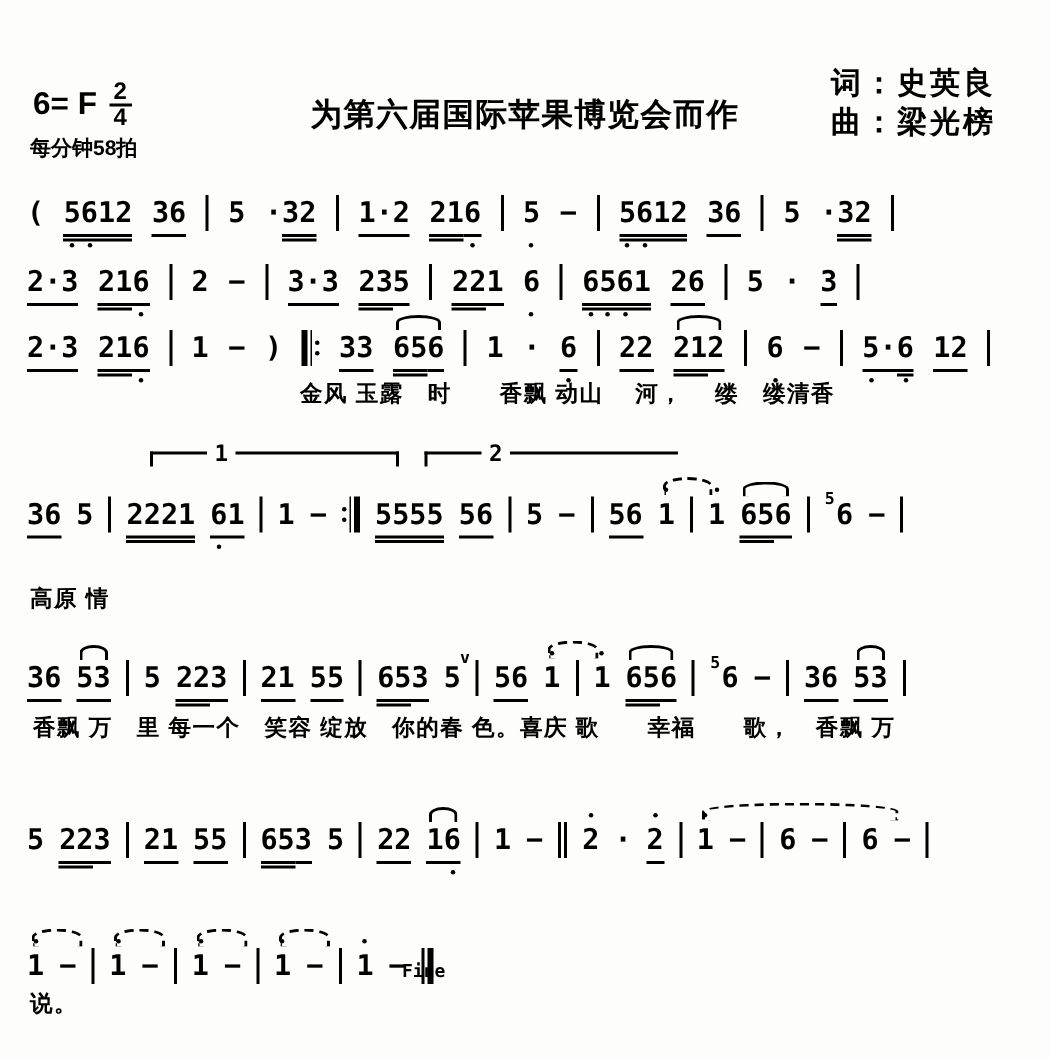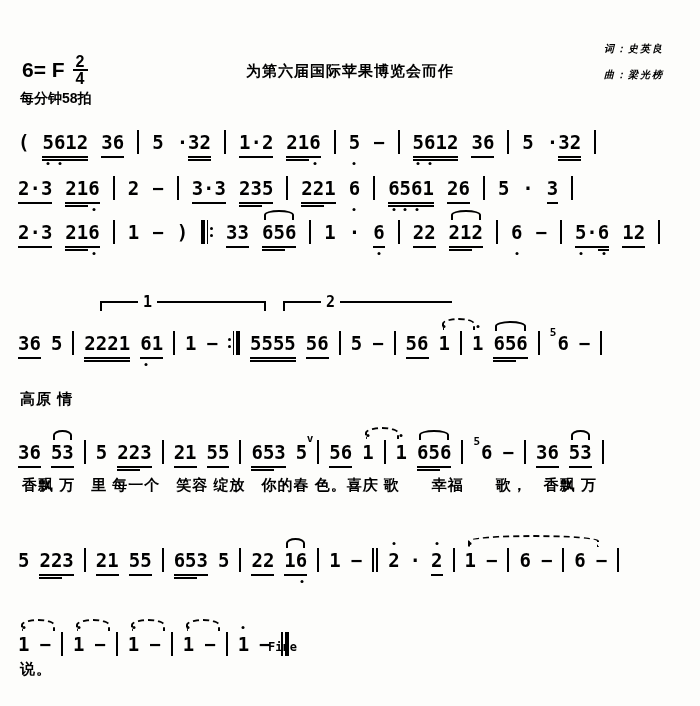--- a/index.html
+++ b/index.html
@@ -2,22 +2,22 @@
 <html><head>
 <meta charset="utf-8">
 <style>
   html,body{margin:0;padding:0;background:#e8e8e8;}
   .sheet{position:relative;width:700px;height:706px;background:#fdfdfb;color:#000;
          font-family:"Liberation Sans",sans-serif;overflow:hidden;margin:0 auto;}
 
   .title{position:absolute;top:10px;left:0;right:0;text-align:center;
          font-size:33px;font-weight:bold;letter-spacing:8px;}
   .dedication{position:absolute;top:62px;left:0;right:0;text-align:center;
-         font-size:15px;font-weight:bold;letter-spacing:1px;}
-  .credit{position:absolute;right:36px;font-size:10px;font-weight:bold;letter-spacing:2px;font-style:italic;}
+         font-size:21px;font-weight:bold;letter-spacing:1px;}
+  .credit{position:absolute;right:36px;font-size:20px;font-weight:bold;letter-spacing:2px;}
   .c1{top:42px;} .c2{top:68px;margin-left:30px;}
   .keysig{position:absolute;top:54px;left:22px;display:flex;align-items:center;gap:8px;
           font-size:21px;font-weight:bold;}
   .frac{display:inline-flex;flex-direction:column;align-items:center;
         font-size:16px;line-height:15px;font-weight:bold;}
   .frac .num{border-bottom:2px solid #000;padding:0 3px;}
   .tempo{position:absolute;top:90px;left:20px;font-size:14px;font-weight:bold;}
 
   
   .m-line{position:absolute;left:18px;display:flex;align-items:flex-start;
@@ -380,20 +380,21 @@
         <span class="seg u1">
           <span class="ch">1</span>
           <span class="ch">2</span>
         </span>
       </span>
       <span class="bar">
         <i class="bl" style="width: 2px;"></i>
       </span>
     </div>
 
+  <div class="lyric" style="top:253px;left:200px">金风 玉露　时　　香飘 动山　 河，　 缕　缕清香</div>
 
   <div class="volta both" style="top:301px;left:100px;width:162px">
     <span class="vlabel">1</span>
   </div>
   <div class="volta left" style="top:301px;left:283px;width:167px">
     <span class="vlabel">2</span>
   </div>
 
   <div class="m-line norm" style="top:331px">
       <span class="note">

